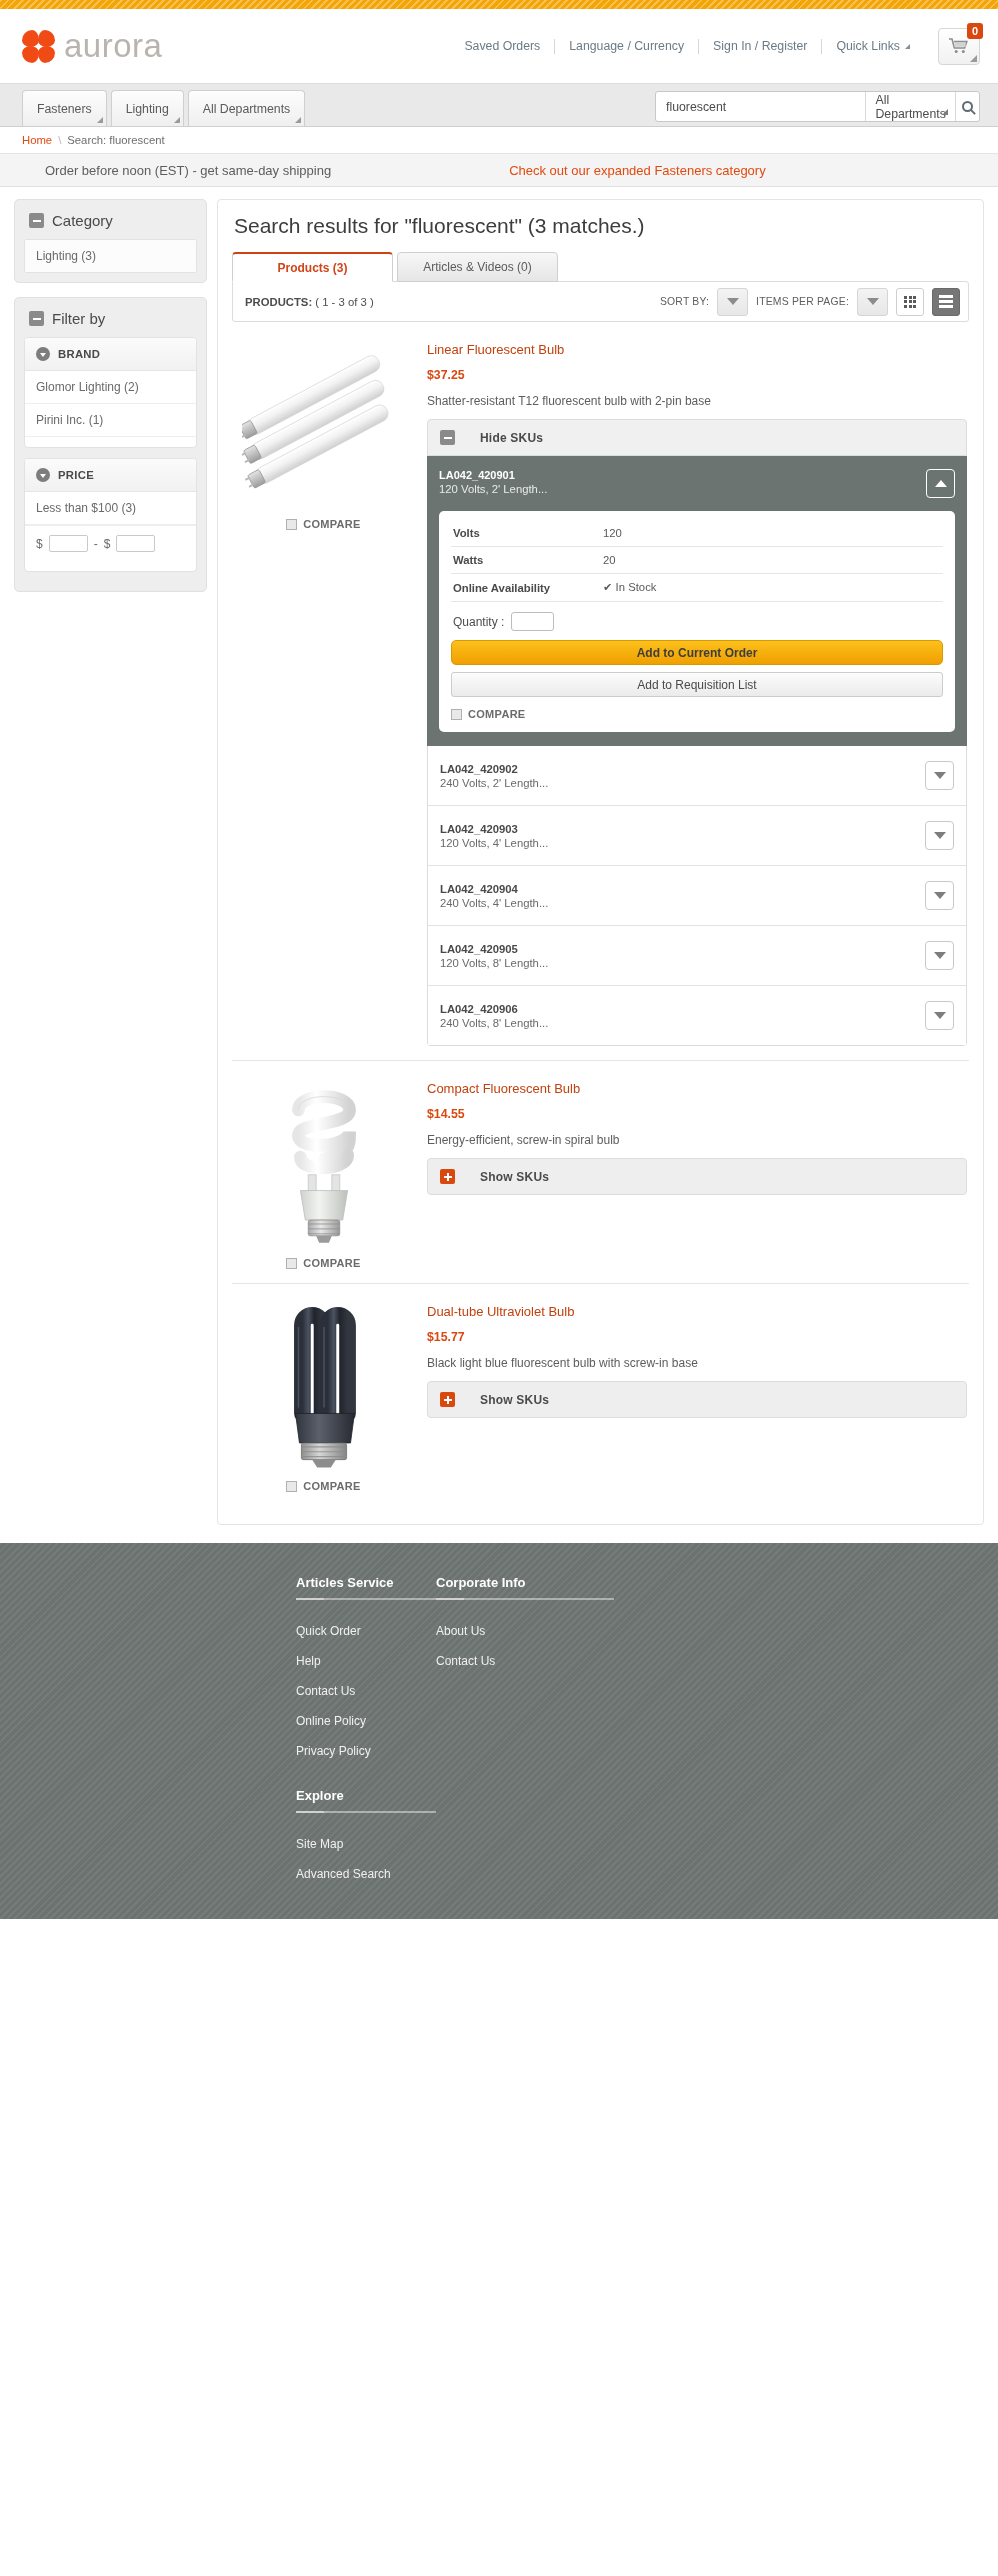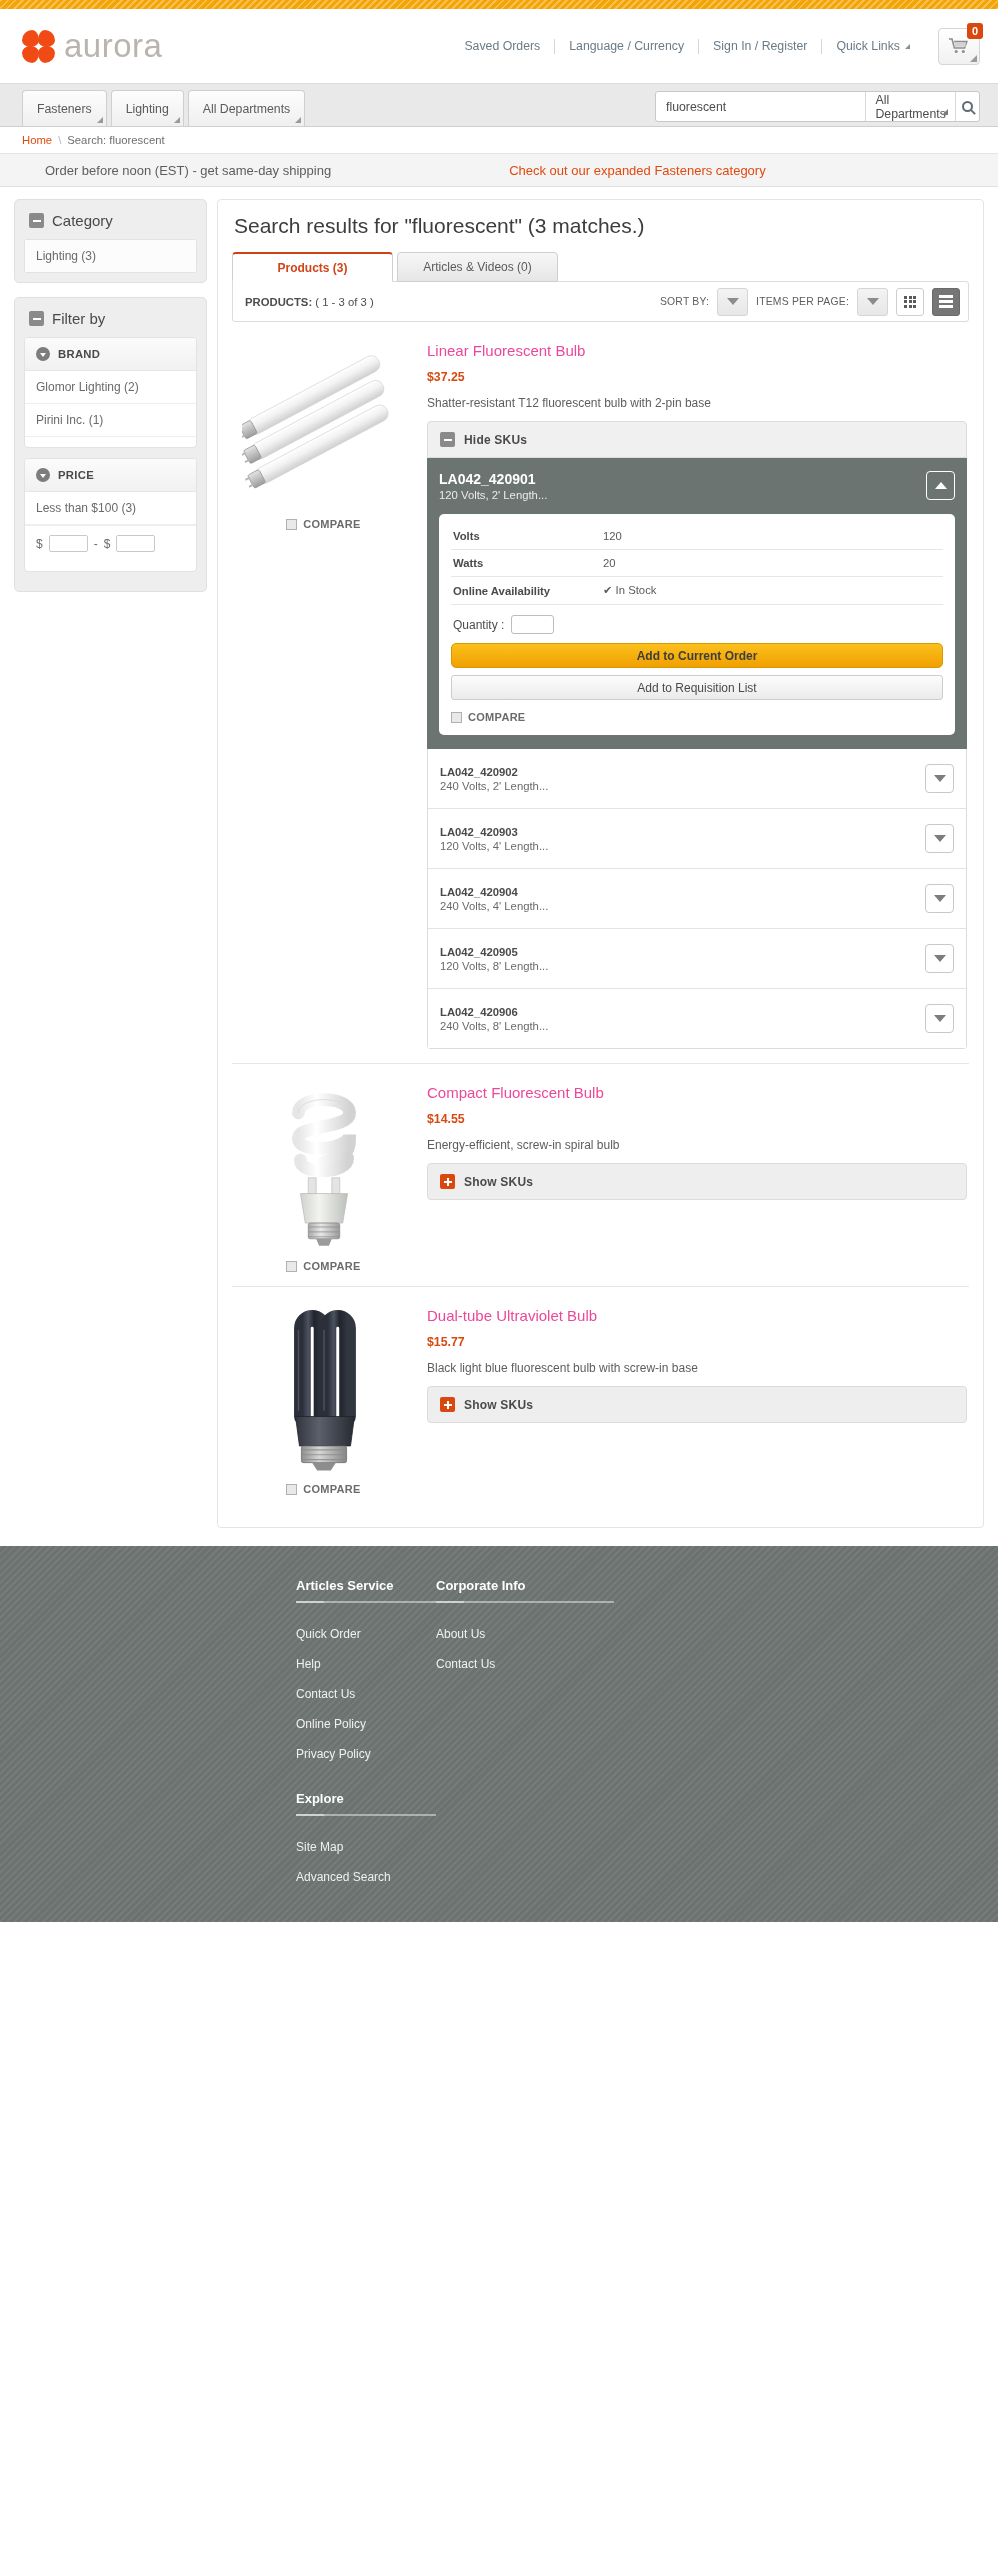--- a/index.html
+++ b/index.html
@@ -129,36 +129,36 @@
   .list-ico i { width:14px;height:3px;background:#fff; display:block; }
 
   
   .product { display:flex; gap:14px; padding: 18px 2px 14px 2px; border-bottom:1px solid #e6e6e6; }
   .product:last-child { border-bottom:none; }
   .prod-left { width: 179px; flex:0 0 179px; display:flex; flex-direction:column; align-items:center; }
   .thumb { width:168px; height:168px; display:flex;align-items:center;justify-content:center; }
   .compare { display:flex;align-items:center;gap:6px; font-size:11px;font-weight:bold;color:#6b6b6b; letter-spacing:0.3px; margin-top:10px;}
   .cbox { width:11px;height:11px;border:1px solid #b0b0b0;background:#e9e9e9; display:inline-block; }
   .prod-right { flex:1 1 auto; padding-top: 2px; }
-  .prod-name { font-size:15px; color:#ec4899; margin-bottom:11px; }
+  .prod-name { font-size:13px; color:#c2410c; margin-bottom:11px; }
   .prod-price { font-size:12.3px; font-weight:bold; color:#d9480f; margin-bottom:12px; }
   .prod-desc { font-size:12px; color:#5d5d5d; margin-bottom:11px; }
 
   .sku-toggle { border:1px solid #dcdcdc; border-radius:4px 4px 0 0; background:#f0f0f0; padding: 10px 12px;
-     display:flex; align-items:center; gap:9px; font-size:12px; font-weight:bold; color:#4a4a4a; letter-spacing:0.2px; }
+     display:flex; align-items:center; gap:25px; font-size:12px; font-weight:bold; color:#4a4a4a; letter-spacing:0.2px; }
   .sku-toggle.closed { border-radius:4px; background:#eeeeee; }
   .tog-sq { width:15px;height:15px; border-radius:2px; display:flex;align-items:center;justify-content:center; position:relative; flex:0 0 15px;}
   .tog-sq.minus { background:#8a8a8a; }
   .tog-sq.plus { background:#d9480f; }
   .tog-sq .h { width:8px;height:2px;background:#fff; position:absolute; }
   .tog-sq .v { width:2px;height:8px;background:#fff; position:absolute; }
 
   .sku-open { background:#6c7472; padding: 13px 12px 14px 12px; }
   .sku-open-head { display:flex; align-items:flex-start; }
-  .sku-id { font-size:14px; font-weight:bold; color:#ffffff; }
+  .sku-id { font-size:11px; font-weight:bold; color:#ffffff; }
   .sku-sub { font-size:11.3px; color:#eaeaea; margin-top:2px; }
   .chev-btn { margin-left:auto; width:29px;height:29px;border:1px solid #ffffff; border-radius:4px;
      background:#6c7472; display:flex;align-items:center;justify-content:center; }
   .chev-up { width:0;height:0;border-left:6px solid transparent;border-right:6px solid transparent;border-bottom:7px solid #fff; }
   .chev-dn { width:0;height:0;border-left:6px solid transparent;border-right:6px solid transparent;border-top:7px solid #7d7d7d; }
 
   .sku-card { background:#fff; border-radius:5px; margin-top:13px; padding: 9px 12px 12px 12px; }
   .spec { display:flex; align-items:center; padding: 7px 2px; border-bottom:1px solid #e6e6e6; font-size:11.3px; }
   .spec .k { width: 150px; font-weight:bold; color:#4a4a4a; }
   .spec .v { color:#5a5a5a; }

